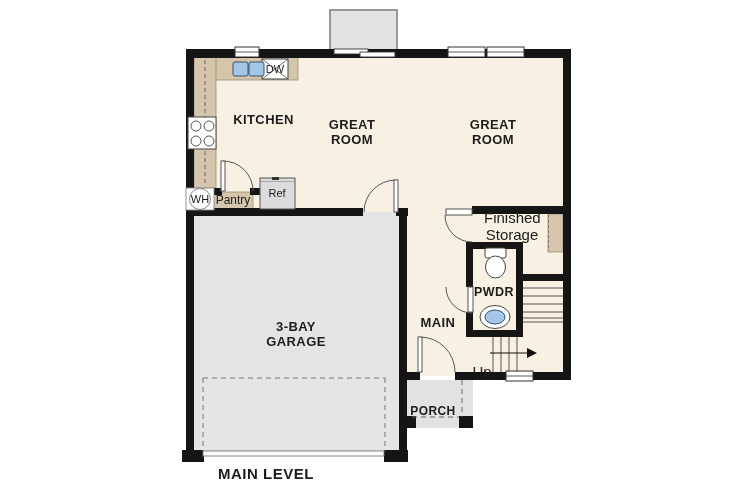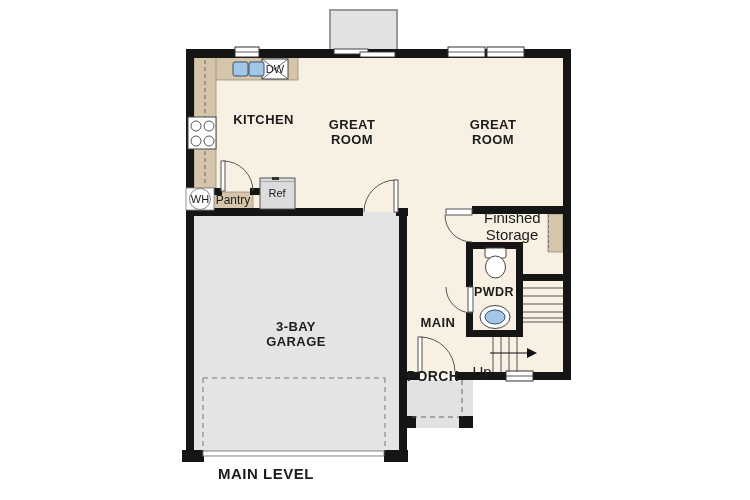--- a/index.html
+++ b/index.html
@@ -183,21 +183,21 @@
       <line x1="412" y1="417" x2="459" y2="417"></line>
     </g>
   </svg>
 
   <div class="lbl room" style="left:260px;top:120px;padding-left:7px;">KITCHEN</div>
   <div class="lbl room" style="left:352px;top:133px;width:70px;">GREAT ROOM</div>
   <div class="lbl room" style="left:493px;top:133px;width:70px;">GREAT ROOM</div>
   <div class="lbl room" style="left:296px;top:335px;width:80px;">3-BAY GARAGE</div>
   <div class="lbl room" style="left:438px;top:323px;">MAIN</div>
   <div class="lbl room" style="left:494px;top:292px;font-size:12.5px;">PWDR</div>
-  <div class="lbl room" style="left:433px;top:377px;font-size:14px;">PORCH</div>
+  <div class="lbl room" style="left:433px;top:412px;font-size:12px;">PORCH</div>
   <div class="lbl" style="left:512px;top:227px;width:56px;font-size:15px;">Finished Storage</div>
 
   <div class="lbl small" style="left:275px;top:69px;">DW</div>
   <div class="lbl" style="left:200px;top:199px;font-size:11px;">WH</div>
   <div class="lbl small" style="left:233px;top:201px;font-size:12px;">Pantry</div>
   <div class="lbl small" style="left:277px;top:193px;">Ref</div>
   <div class="lbl" style="left:482px;top:372px;font-size:15px;">Up</div>
 
   <div class="lbl left-align" style="left:185px;top:466px;font-size:15px;font-weight:bold;letter-spacing:.5px;">MAIN LEVEL</div>
 </div>

